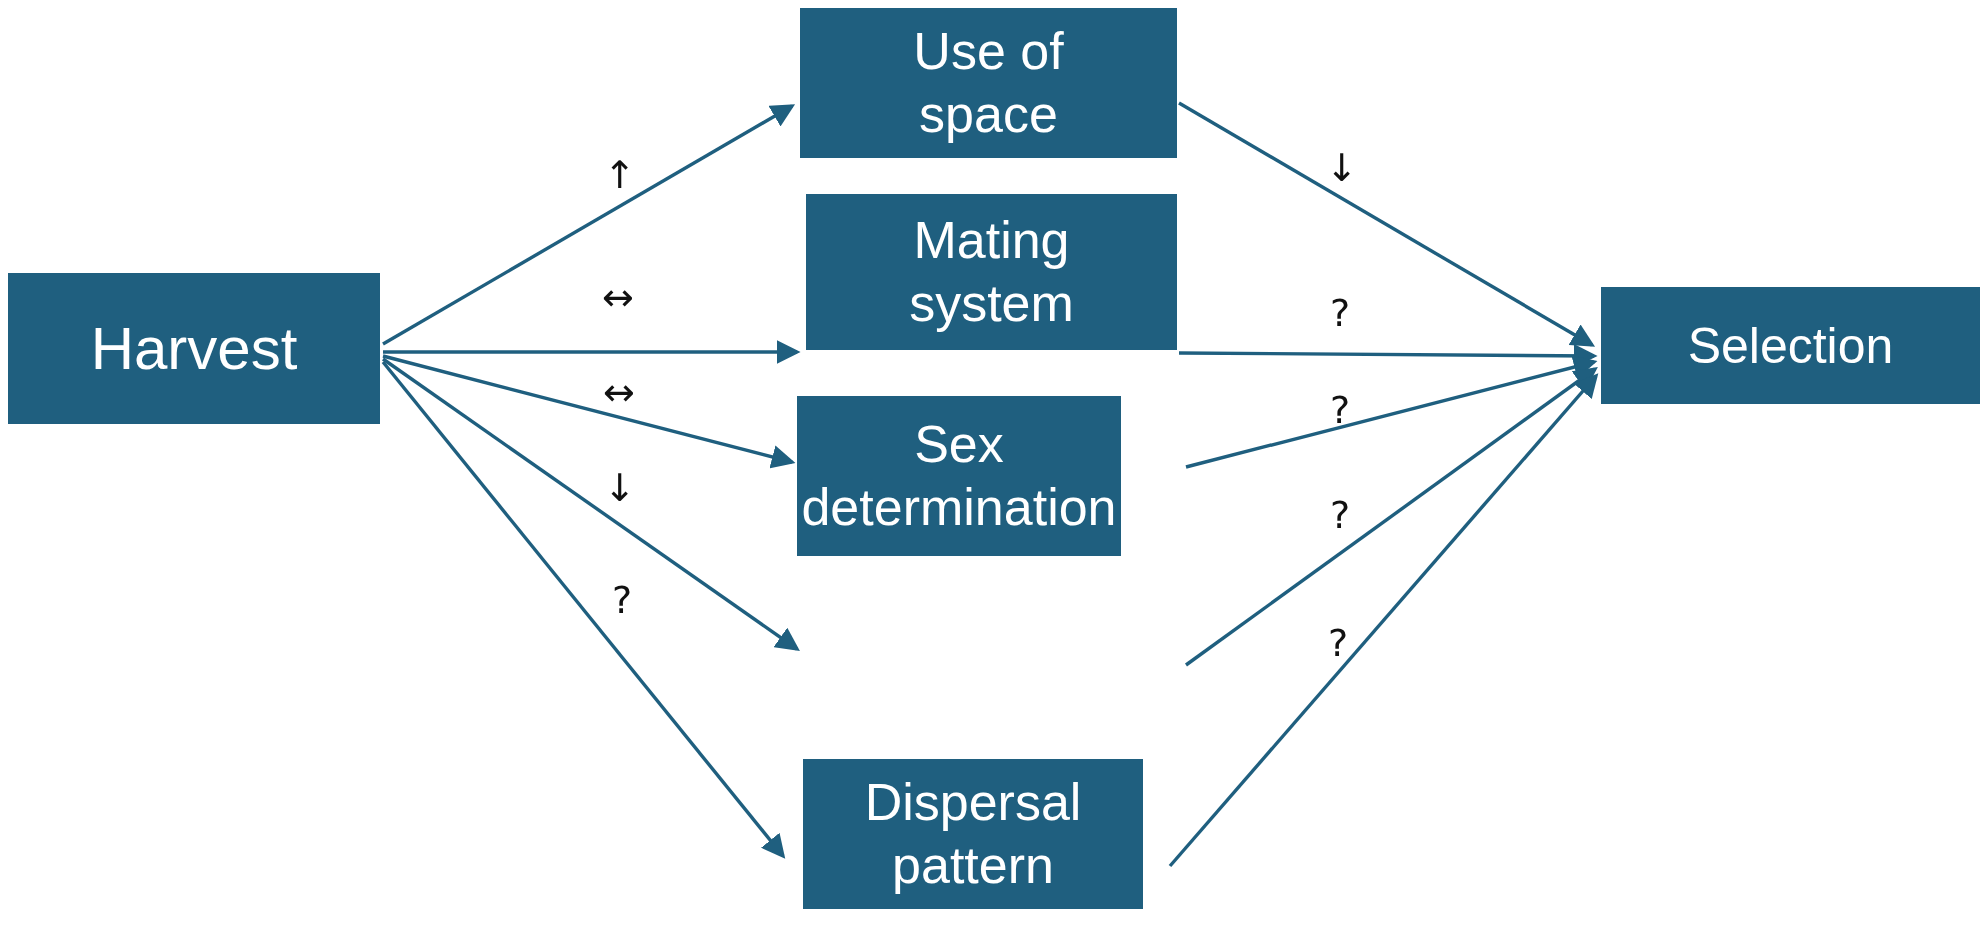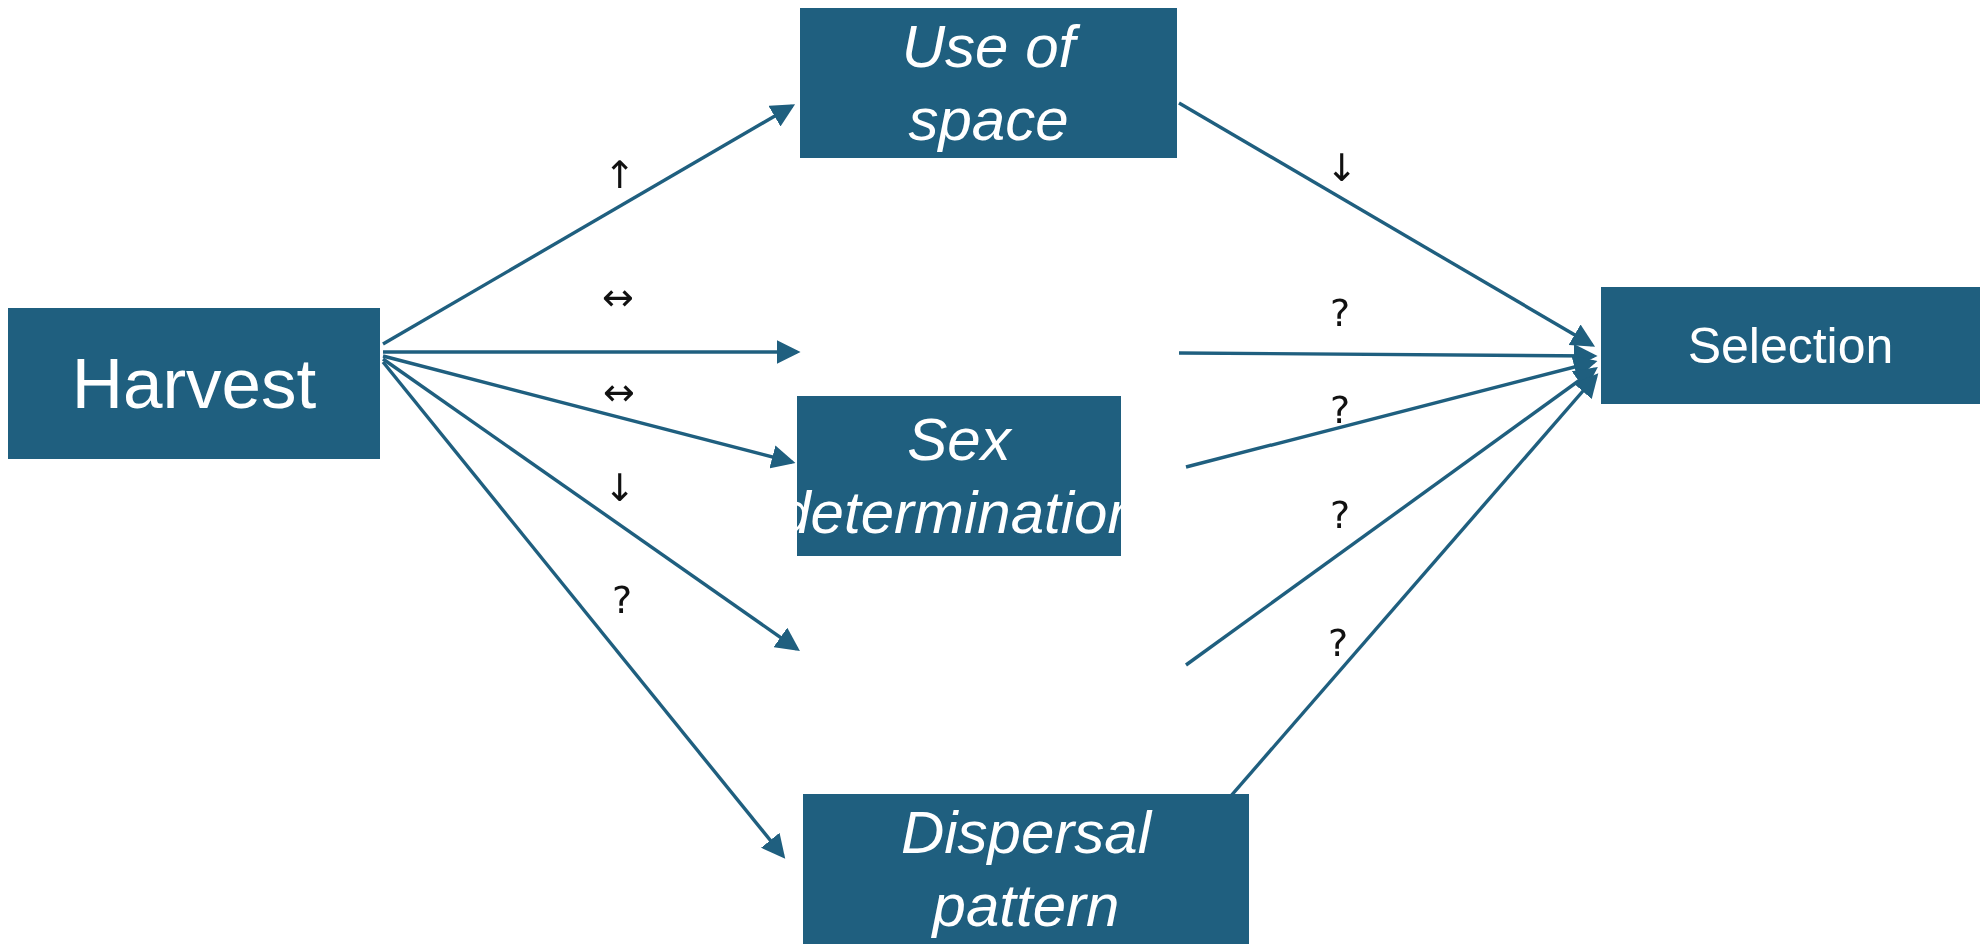--- a/index.html
+++ b/index.html
@@ -28,38 +28,36 @@
     color: var(--box-text, #ffffff);
     display: flex;
     align-items: center;
     justify-content: center;
     text-align: center;
     white-space: pre-line;
     line-height: 1.22;
   }
   .node.endpoint-left {
     left: 8px; top: 273px; width: 372px; height: 151px;
-    font-size: 71px;
+    font-size: 60px;
     line-height: 1;
-    margin-top: 35px;
   }
   .node.endpoint-right {
     left: 1601px; top: 287px; width: 379px; height: 117px;
     font-size: 50px;
     line-height: 1;
   }
   .node.factor {
-    font-size: 60px;
-    font-style: italic;
+    font-size: 52px;
   }
   #factor-0 { left: 800px; top: 8px;   width: 377px; height: 150px; }
   #factor-1 { left: 806px; top: 194px; width: 371px; height: 156px; }
   #factor-2 { left: 797px; top: 396px; width: 324px; height: 160px; }
   #factor-3 { left: 810px; top: 604px; width: 373px; height: 145px; }
-  #factor-4 { left: 803px; top: 794px; width: 446px; height: 150px; }
+  #factor-4 { left: 803px; top: 759px; width: 340px; height: 150px; }
   .effect-symbol {
     position: absolute;
     transform: translate(-50%, -50%);
     font-family: "DejaVu Sans", sans-serif;
     font-size: 38px;
     color: var(--symbol-color, #111111);
     line-height: 1;
   }
   line.edge {
     stroke: var(--arrow-color, #1f5f7f);
@@ -89,20 +87,22 @@
     <line class="edge" x1="1186" y1="467" x2="1594" y2="362" marker-end="url(#ah)" stroke="#1f5f7f"></line>
     <line class="edge" x1="1186" y1="665" x2="1595" y2="369" marker-end="url(#ah)" stroke="#1f5f7f"></line>
     <line class="edge" x1="1170" y1="866" x2="1596" y2="376" marker-end="url(#ah)" stroke="#1f5f7f"></line>
   </svg>
 
   <div class="node endpoint-left" id="node-harvest">Harvest</div>
 
   <div class="node factor" id="factor-0">Use of
 space</div>
 
+  <div class="node factor" id="factor-1">Mating
+system</div>
 
   <div class="node factor" id="factor-2">Sex
 determination</div>
 
 
   <div class="node factor" id="factor-4">Dispersal
 pattern</div>
 
   <div class="node endpoint-right" id="node-selection">Selection</div>
 

